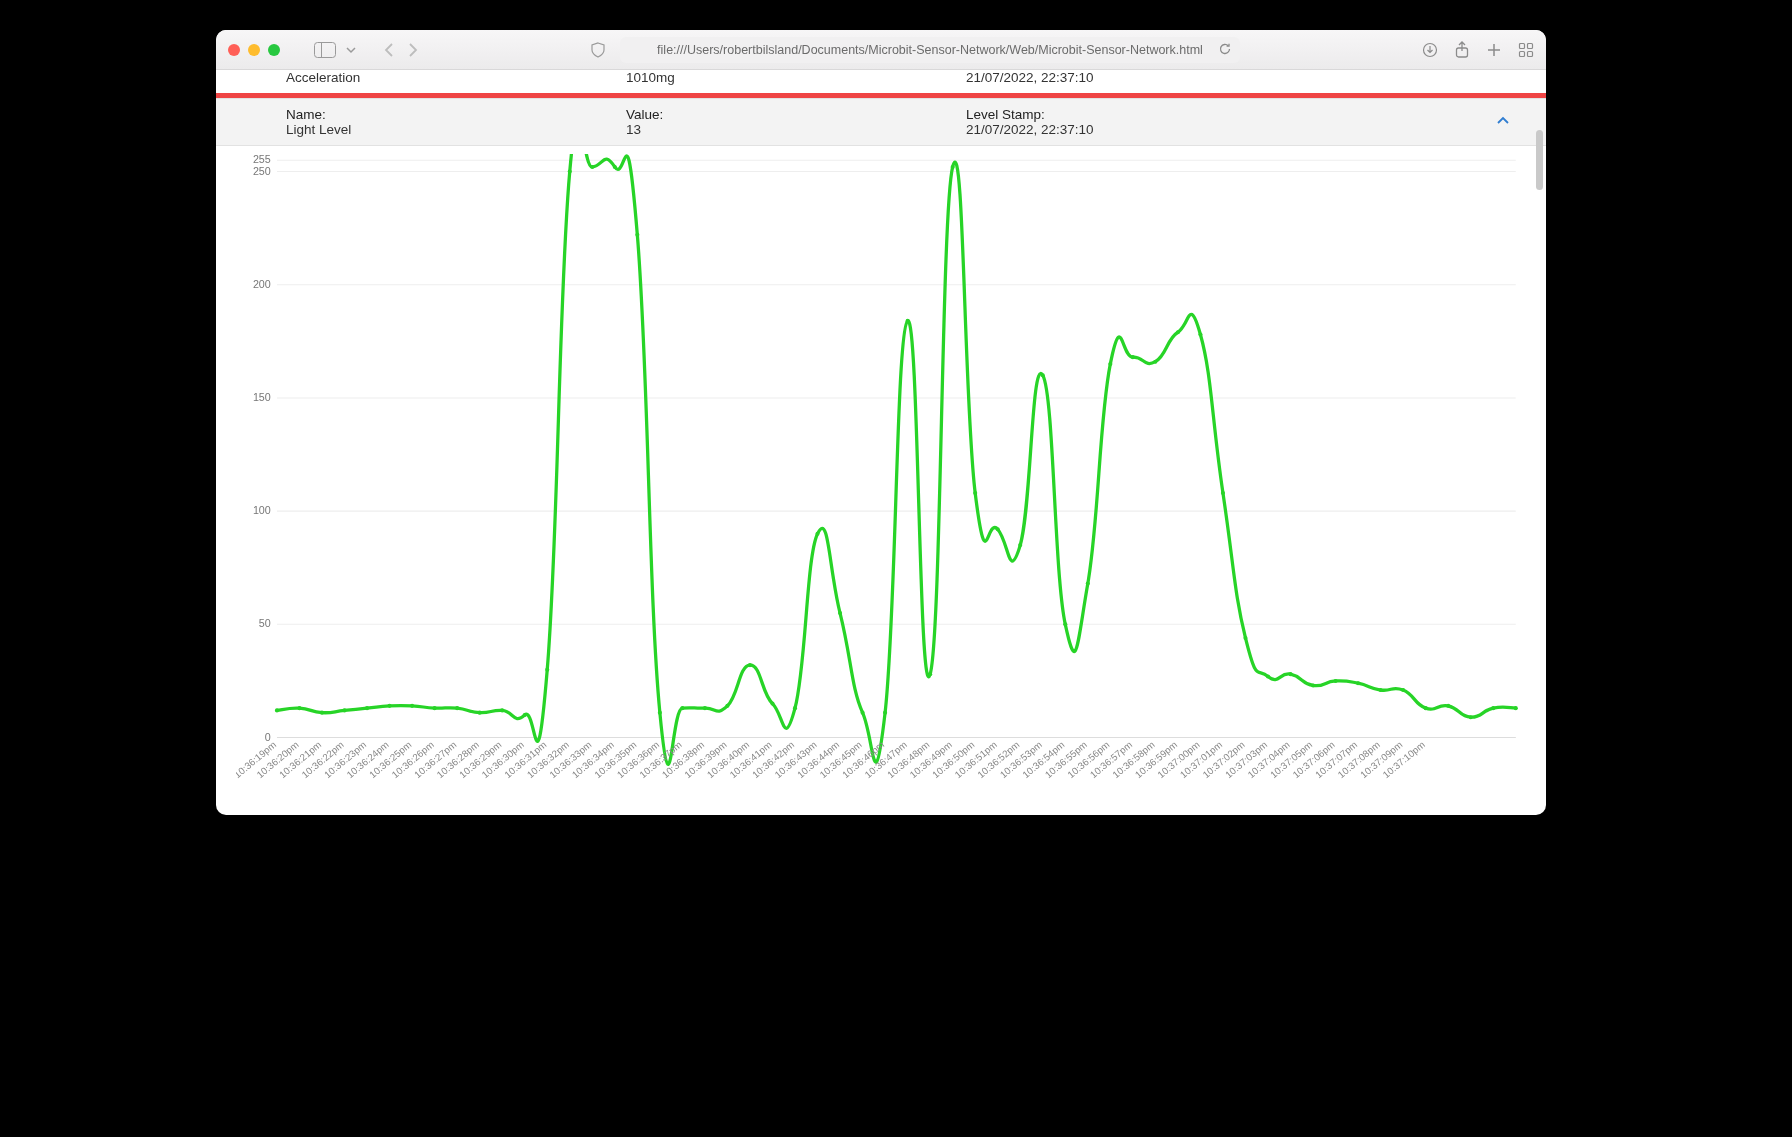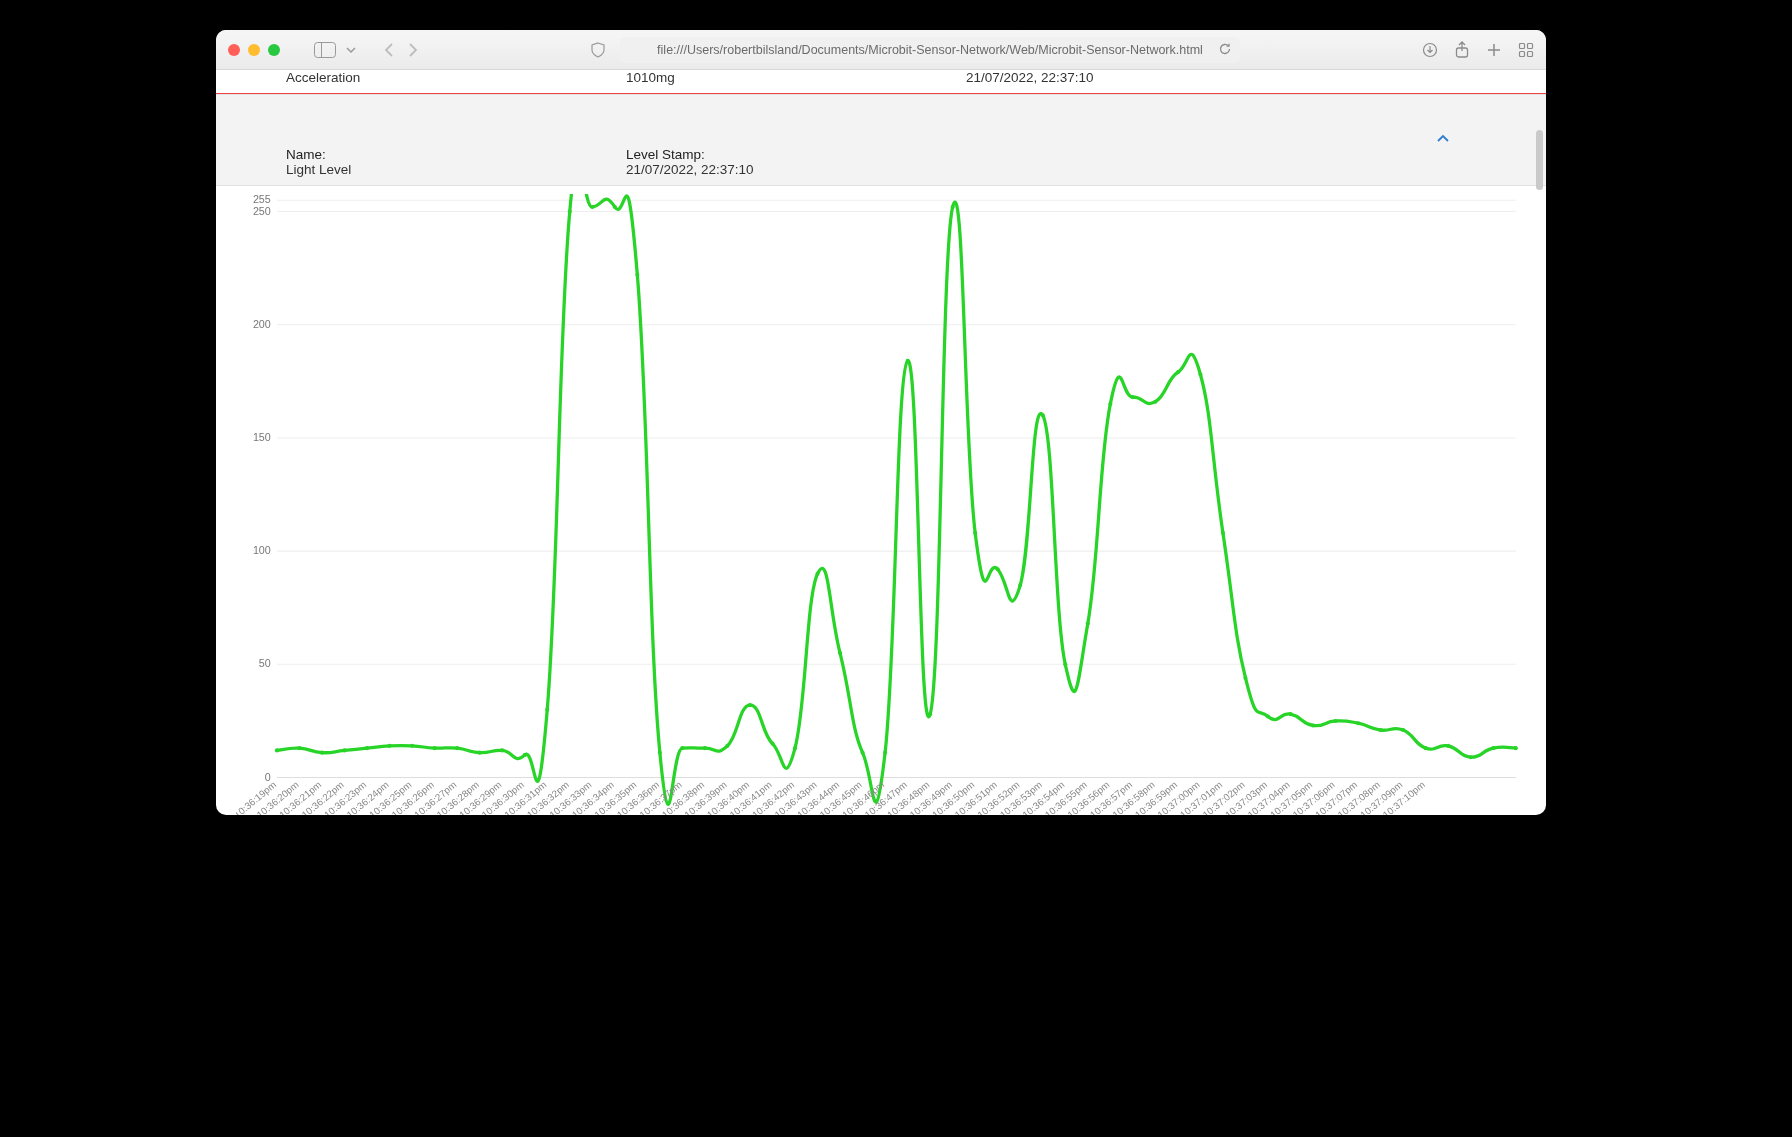--- a/index.html
+++ b/index.html
@@ -35,22 +35,22 @@
 
   .content { flex:1; overflow:auto; position:relative; }
   .scroll-inner{padding:0;}
 
   .panel-row {
     background:#f3f3f3; border-top:1px solid #e2e2e2; border-bottom:1px solid #e2e2e2;
     padding:8px 20px 8px 70px; display:grid;
     grid-template-columns: 340px 340px 1fr 60px;
     font-size:13.5px; color:#333;
   }
-  .panel-row.partial{border-top:none;padding-top:0;background:#fff;border-bottom:1px solid #ef4444;}
-  .panel-row .hdr{color:#222;margin-top:44px;}
+  .panel-row.partial{border-top:none;padding-top:0;background:#fff;border-bottom:5px solid #ef4444;}
+  .panel-row .hdr{color:#222;}
   .panel-row .val{}
   .caret-cell{display:flex;align-items:center;justify-content:flex-end;padding-right:16px;}
   .caret-up{color:#2f7dd1;font-size:12px;}
 
   .chart-area{padding:8px 20px 20px 20px;}
   .chart-svg{width:100%;height:auto;display:block;}
   .axis text{font-size:10.5px;fill:#777;}
   .grid line{stroke:#eee;stroke-width:1;}
   .series-line{fill:none;stroke:#27d427;stroke-width:3.2;stroke-linejoin:round;stroke-linecap:round;}
   .series-pt{fill:#27d427;}
@@ -155,20 +155,24 @@
           <div class="val">Acceleration</div>
           <div class="val">1010mg</div>
           <div class="val">21/07/2022, 22:37:10</div>
           <div></div>
         </div>
 
         <div class="panel-row">
           <div>
             <div class="hdr">Name:</div>
             <div class="val">Light Level</div>
+          </div>
+          <div>
+            <div class="hdr">Value:</div>
+            <div class="val">13</div>
           </div>
           <div>
             <div class="hdr">Level Stamp:</div>
             <div class="val">21/07/2022, 22:37:10</div>
           </div>
           <div class="caret-cell">
             <span class="caret-up">
               <svg width="14" height="10" viewBox="0 0 14 10">
                   <path d="M2 7 L7 2 L12 7" fill="none" stroke="#2f7dd1" stroke-width="1.8"></path>
                 </svg>

